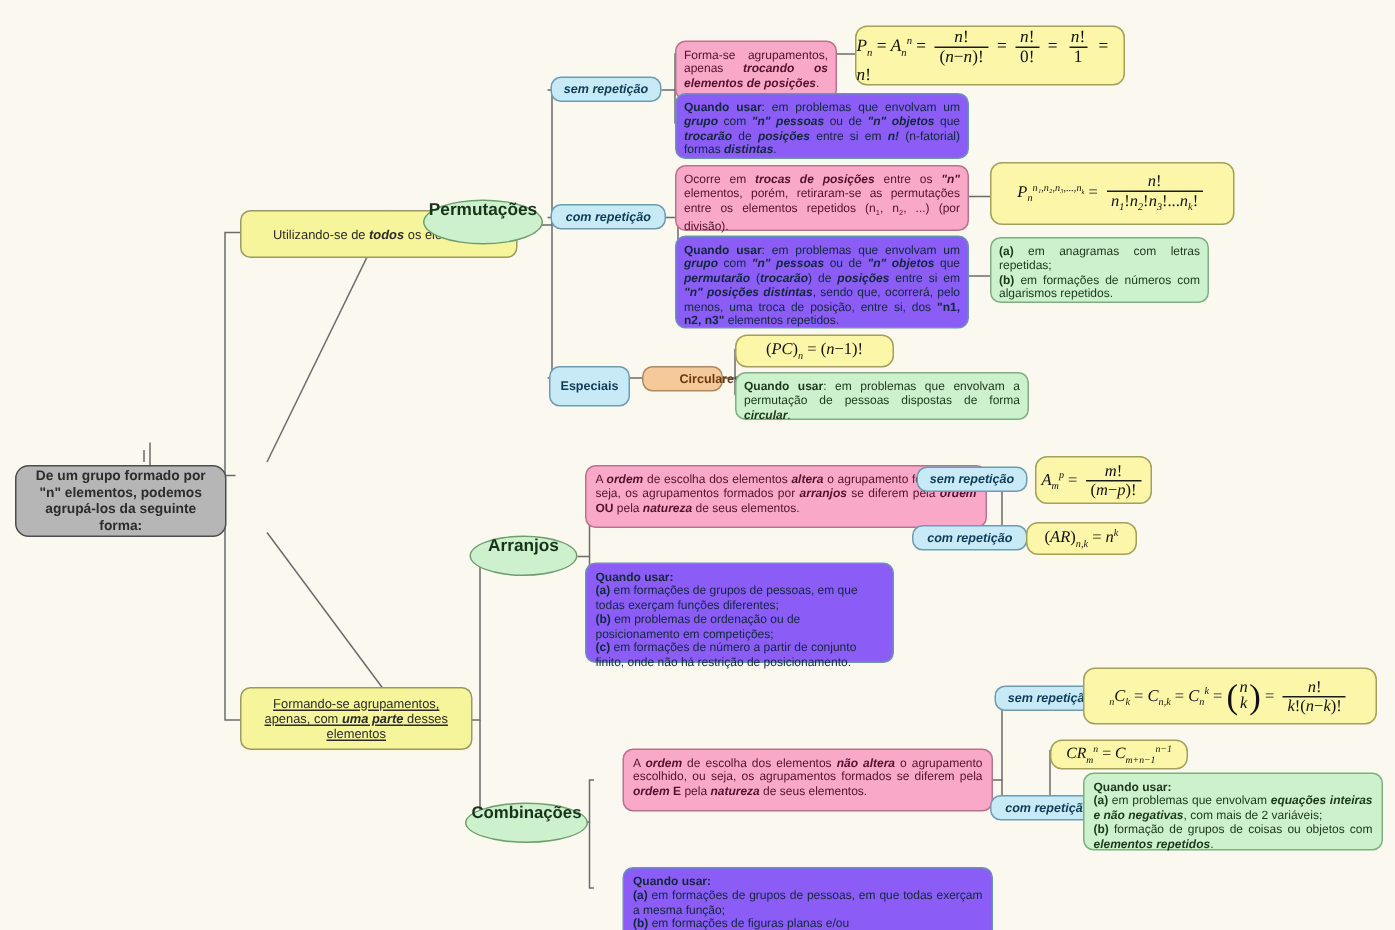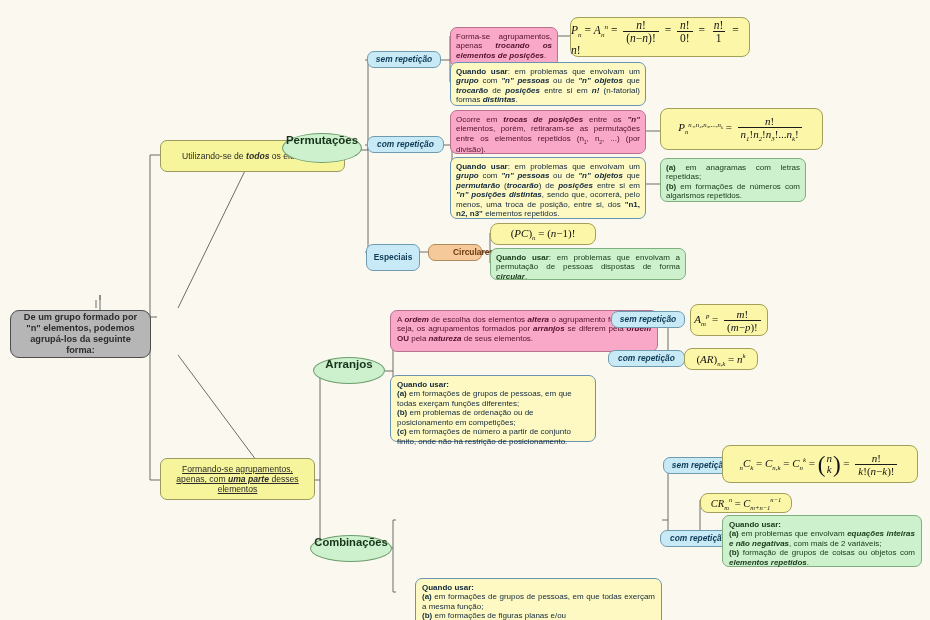--- a/index.html
+++ b/index.html
@@ -12,21 +12,21 @@
   }
   #canvas{position:absolute;left:0;top:0;width:930px;height:620px;}
   #lines{position:absolute;left:0;top:0;width:930px;height:620px;pointer-events:none;}
   .node{position:absolute;box-sizing:border-box;border:1px solid #7a7a7a;}
 
   
   .rbox{border-radius:7px;padding:3px 5px;line-height:1.18;}
   .grey   {background:#b6b6b6;border-color:#4d4d4d;border-radius:9px;}
   .yellow {background:#f6f59b;border-color:#9a9a62;}
   .pink   {background:#f9a8c8;border-color:#b8728e;}
-  .blue   {background:#fef9c3;border-color:#6b93b4;}
+  .blue   {background:#8b5cf6;border-color:#6b93b4;}
   .lblue  {background:#c8eaf7;border-color:#6f9bb0;}
   .green  {background:#cdf0cd;border-color:#7fae7f;}
   .orange {background:#f5c99a;border-color:#b08a5d;}
   .formula{background:#fbf6a8;border-color:#a3a05c;border-radius:8px;
            display:flex;align-items:center;justify-content:center;
            font-family:"Liberation Serif", serif;}
 
   .ellipse{border-radius:50%;background:#cdf0cd;border:1px solid #6d9e6d;
            display:flex;align-items:flex-start;justify-content:center;
            font-weight:bold;color:#17341b;}
@@ -236,20 +236,23 @@
   <div class="node formula" style="left:684px;top:348px;width:74px;height:22px;font-size:11px;color:#111;">
     <span>
       (<i>AR</i>)<sub>n,k</sub> = <i>n</i><sup>k</sup>
     </span>
   </div>
 
   <div class="node rbox blue c-left" style="left:390px;top:375px;width:206px;height:67px;font-size:8px;color:#10283d;padding:4px 6px;">
     <span><b>Quando usar:</b><br><b>(a)</b> em formações de grupos de pessoas, em que todas exerçam funções diferentes;<br><b>(b)</b> em problemas de ordenação ou de posicionamento em competições;<br><b>(c)</b> em formações de número a partir de conjunto finito, onde não há restrição de posicionamento.</span>
   </div>
 
+  <div class="node rbox pink just" style="left:415px;top:499px;width:247px;height:42px;font-size:8px;color:#53102e;padding:4px 6px;">
+    <span>A <span class="bi">ordem</span> de escolha dos elementos <span class="bi">não altera</span> o agrupamento escolhido, ou seja, os agrupamentos formados se diferem pela <span class="bi">ordem</span> <b>E</b> pela <span class="bi">natureza</span> de seus elementos.</span>
+  </div>
 
   <div class="node rbox lblue c-center" style="left:663px;top:457px;width:74px;height:17px;font-size:8.4px;font-weight:bold;font-style:italic;color:#0e3b56;">
     <span>sem repetição</span>
   </div>
   <div class="node rbox lblue c-center" style="left:660px;top:530px;width:77px;height:17px;font-size:8.4px;font-weight:bold;font-style:italic;color:#0e3b56;">
     <span>com repetição</span>
   </div>
 
   <div class="node formula" style="left:722px;top:445px;width:196px;height:38px;font-size:11px;color:#111;">
     <span>

